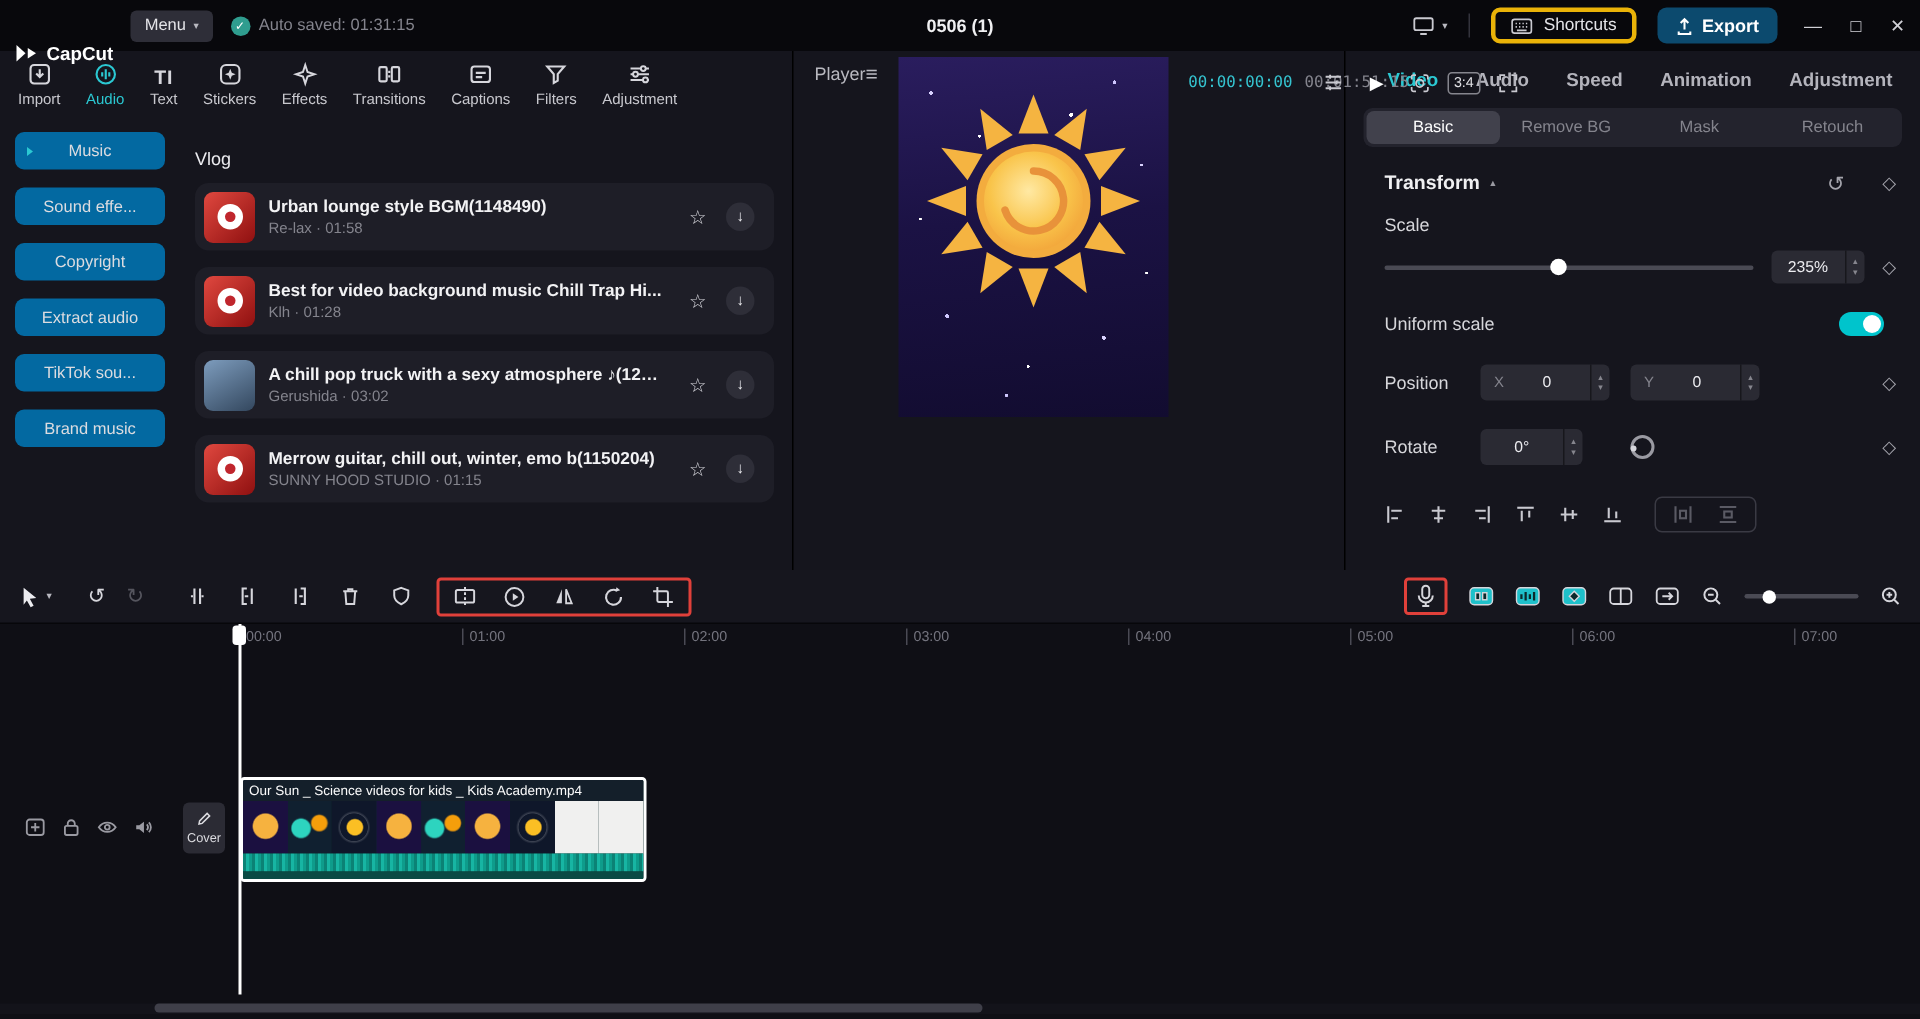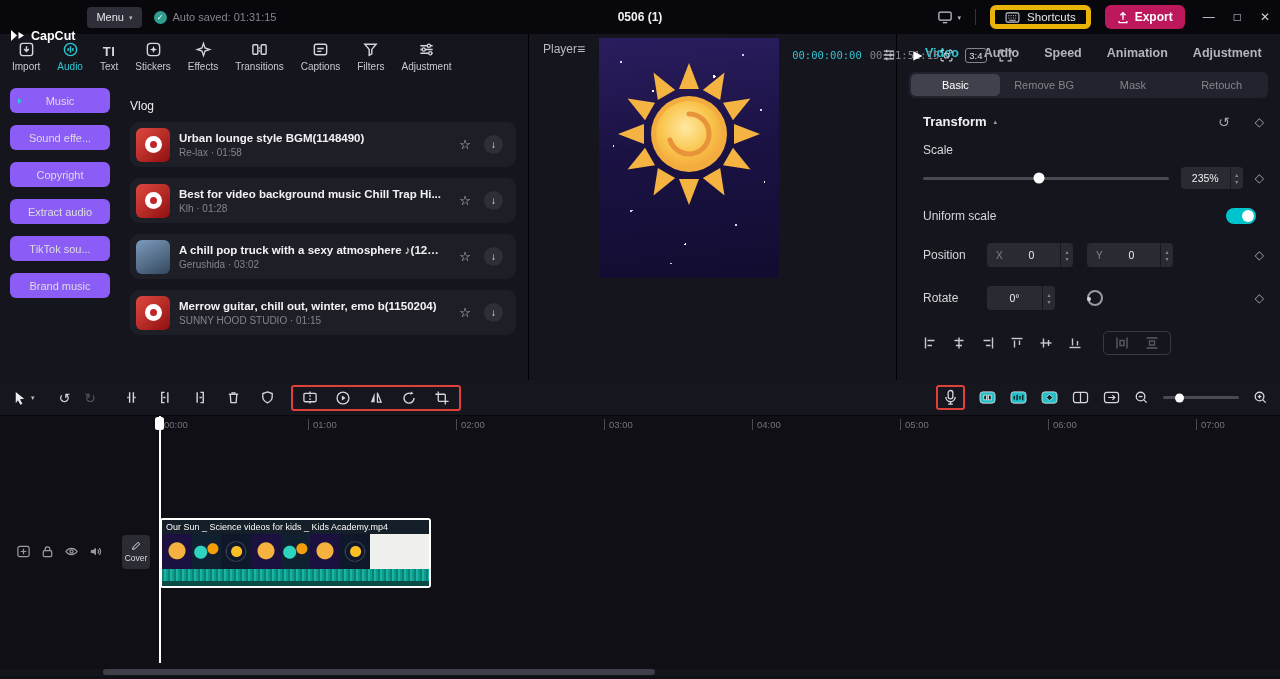--- a/index.html
+++ b/index.html
@@ -11,41 +11,41 @@
   .topbar { display:flex; align-items:center; height:34px; background:#08080c; padding:0 10px; gap:12px; position:relative; }
   .logo { display:flex; align-items:center; gap:6px; font-weight:700; font-size:12.5px; color:#fff;margin-top:37px; }
   .btn-menu { display:flex; align-items:center; gap:5px; background:#2e2e38; border-radius:4px; height:21px; padding:0 9px; font-size:11px; color:#e4e4e8; }
   .caret { font-size:7px; color:#b9b9c0; line-height:1; }
   .autosave { display:flex; align-items:center; gap:6px; color:#84848d; font-size:11px; }
   .check-dot { width:13px; height:13px; border-radius:50%; background:#2f9d8f; color:#fff; font-size:8px; display:flex; align-items:center; justify-content:center; }
   .tb-title { position:absolute; left:50%; transform:translateX(-50%); font-size:12px; font-weight:700; color:#f0f0f2; }
   .tb-right { margin-left:auto; display:flex; align-items:center; gap:14px; }
   .mon-grp { display:flex; align-items:center; gap:5px; }
   .tb-div { width:1px; height:16px; background:#33333c; }
-  .btn-shortcuts { display:flex; align-items:center; gap:7px; height:24px; padding:0 10px; border:5px solid #eab308; border-radius:6px; font-size:11.5px; color:#e4e4e8; background:transparent; }
-  .btn-export { display:flex; align-items:center; gap:6px; height:24px; padding:0 12px; border-radius:6px; background:#be185d; color:#fff; font-weight:700; font-size:12px; border:0; }
+  .btn-shortcuts { display:flex; align-items:center; gap:7px; height:24px; padding:0 10px; border:3px solid #eab308; border-radius:6px; font-size:11.5px; color:#e4e4e8; background:transparent; }
+  .btn-export { display:flex; align-items:center; gap:6px; height:24px; padding:0 12px; border-radius:6px; background:#0c4a6e; color:#fff; font-weight:700; font-size:12px; border:0; }
   .win { display:flex; align-items:center; gap:19px; color:#d0d0d6; font-size:12px; margin-left:4px; }
   .win span { cursor:default; }
 
   
   .workspace { display:flex; height:346px; gap:1px; background:#000; }
   .panel { background:#15151d; }
 
   
   .media { width:528px; display:flex; flex-direction:column; }
   .tools { display:flex; align-items:flex-start; gap:17px; padding:7px 0 4px 12px; }
   .tool { display:flex; flex-direction:column; align-items:center; gap:3px; color:#c8c8ce; font-size:10px; cursor:pointer; }
   .tool .ticon { height:17px; display:flex; align-items:flex-end; }
   .tool svg { stroke:#d6d6dc; }
   .tool.active { color:#2bc8d2; }
   .tool.active svg { stroke:#2bc8d2; }
   .ti-text { font-size:13px; font-weight:700; color:#d6d6dc; letter-spacing:.5px; line-height:1; }
   .media-body { flex:1; display:flex; padding-top:10px; min-height:0; }
   .m-side { width:118px; padding:2px 8px 0 10px; display:flex; flex-direction:column; gap:12px; }
-  .side-btn { height:25px; background:#8b5cf6; border-radius:6px; display:flex; align-items:center; justify-content:center; font-size:11px; color:#dcdce0; position:relative; }
+  .side-btn { height:25px; background:#0369a1; border-radius:6px; display:flex; align-items:center; justify-content:center; font-size:11px; color:#dcdce0; position:relative; }
   .side-btn .mark { position:absolute; left:8px; width:0; height:0; border-left:4px solid #2bc8d2; border-top:3.5px solid transparent; border-bottom:3.5px solid transparent; }
   .m-content { flex:1; padding:0 12px; min-width:0; }
   .search-row { display:flex; gap:8px; }
   .search-box { flex:1; height:26px; background:#0b0b11; border-radius:13px; display:flex; align-items:center; gap:7px; padding:0 11px; }
   .search-box input { background:transparent; border:0; outline:0; color:#cfcfd4; font-size:11px; width:100%; font-family:inherit; }
   .search-box input::placeholder { color:#5f5f68; }
   .all-btn { height:26px; padding:0 9px; background:#0b0b11; border:1px solid #2c2c35; border-radius:6px; display:flex; align-items:center; gap:5px; font-size:11px; color:#ececf0; }
   .section { margin:13px 0 9px; font-size:12px; color:#ececf0; }
   .song { height:45px; background:#1e1e27; border-radius:9px; display:flex; align-items:center; padding:0 13px 0 6px; gap:9px; margin-bottom:11px; }
   .art { width:34px; height:34px; border-radius:6px; position:relative; flex:none; overflow:hidden; background:#444; }

